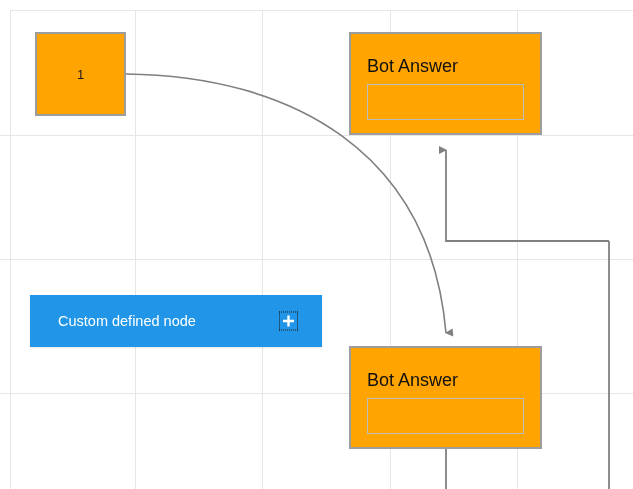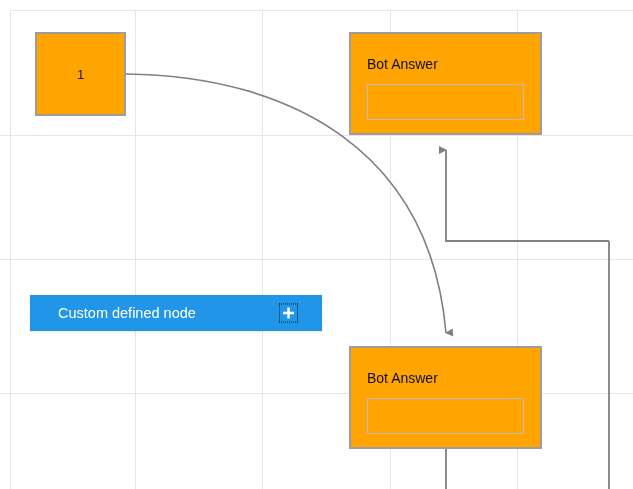--- a/index.html
+++ b/index.html
@@ -51,21 +51,21 @@
     transform: translateY(-50%);
     text-align: center;
     font-size: 13px;
     color: #1a1a1a;
     line-height: 1;
   }
   .node-title {
     position: absolute;
     left: 16px;
     top: 23px;
-    font-size: 14px;
+    font-size: 18px;
     color: #111111;
     line-height: 1;
     white-space: nowrap;
   }
   .node-slot {
     position: absolute;
     left: 16px;
     right: 16px;
     top: 50px;
     height: 36px;
@@ -143,21 +143,21 @@
 
   <div class="node node-orange" id="node-1" style="left:35px; top:32px; width:91px; height:84px;">
     <div class="node-square-label">1</div>
   </div>
 
   <div class="node node-orange" id="bot-answer-top" style="left:349px; top:32px; width:193px; height:103px;">
     <div class="node-title">Bot Answer</div>
     <div class="node-slot"></div>
   </div>
 
-  <div class="node node-blue" id="custom-defined-node" style="left:30px; top:295px; width:292px; height:36px;">
+  <div class="node node-blue" id="custom-defined-node" style="left:30px; top:295px; width:292px; height:52px;">
     <div class="node-blue-label">Custom defined node</div>
     <div class="add-icon-box">
       <svg width="13" height="13" viewBox="0 0 13 13">
         <path d="M6.5,1 L6.5,12 M1,6.5 L12,6.5" stroke="#ffffff" stroke-width="2.4" stroke-linecap="butt"></path>
       </svg>
     </div>
   </div>
 
   <div class="node node-orange" id="bot-answer-bottom" style="left:349px; top:346px; width:193px; height:103px;">
     <div class="node-title">Bot Answer</div>

